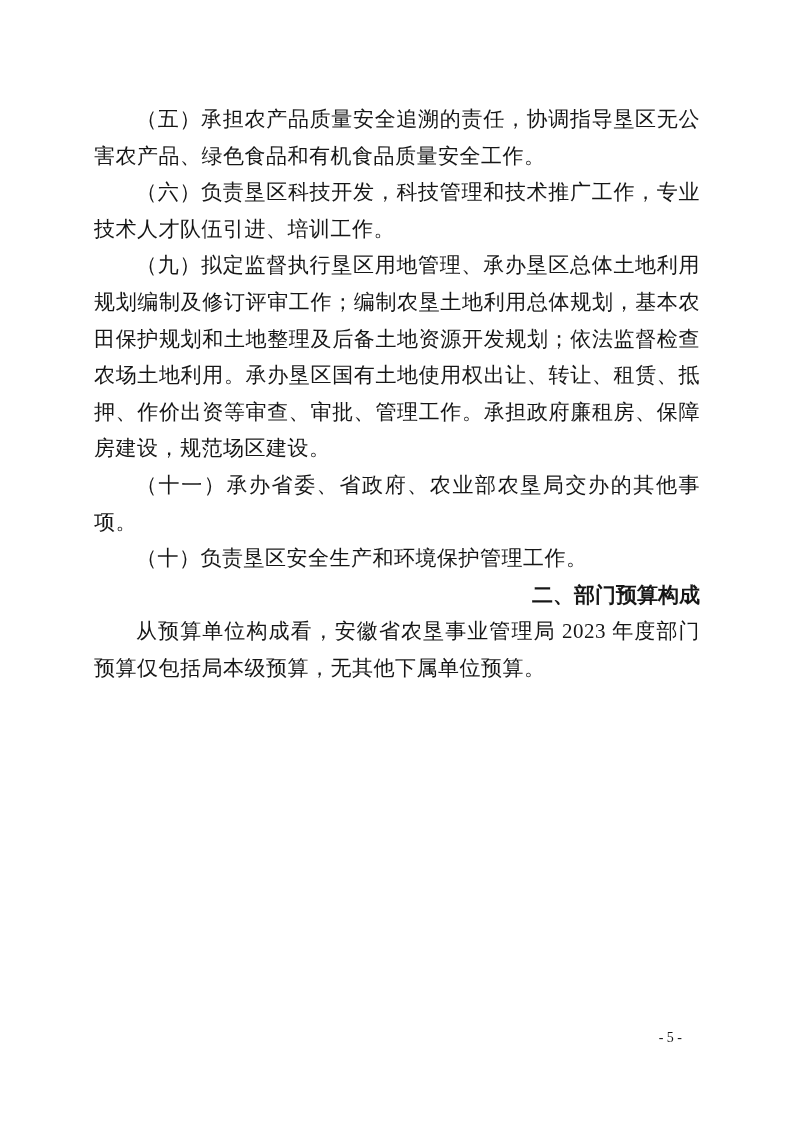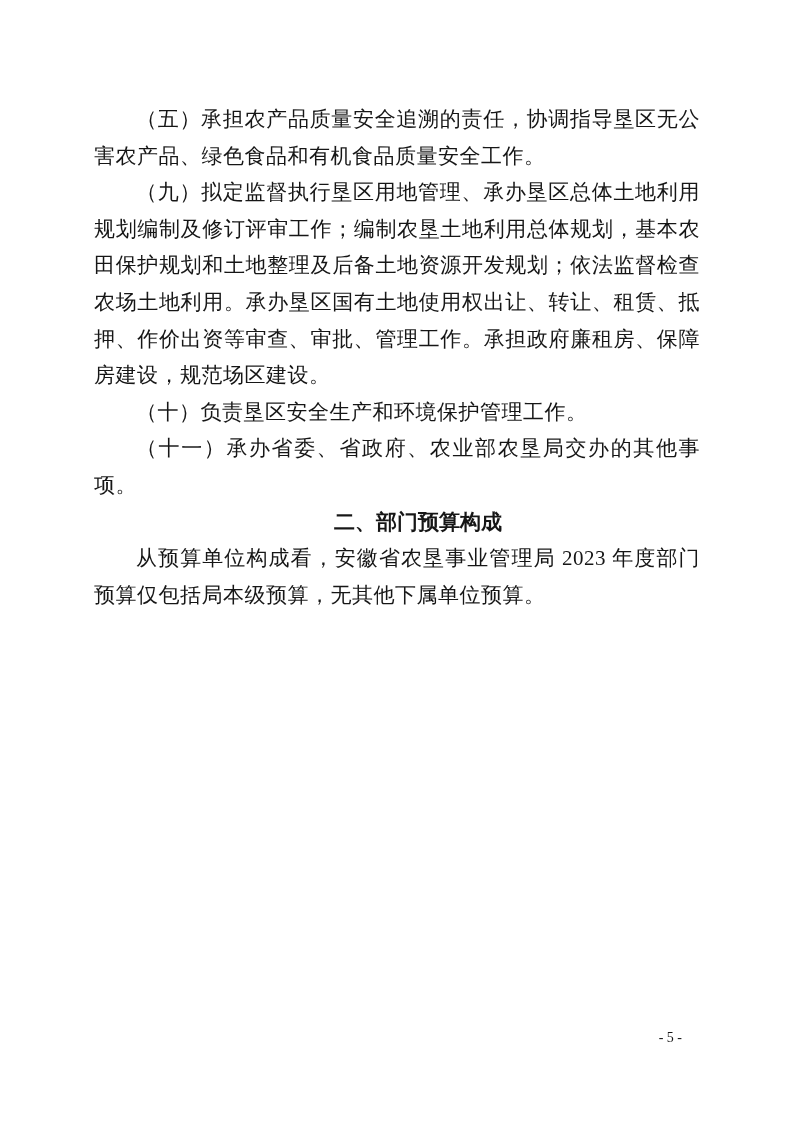--- a/index.html
+++ b/index.html
@@ -32,40 +32,41 @@
     text-align: justify;
     text-justify: inter-ideograph;
     font-weight: normal;
     letter-spacing: 0.5px;
   }
   p.heading-para {
     margin: 0;
     font-size: 21px;
     line-height: 36.6px;
     text-indent: 2em;
-    text-align: center;
+    text-align: right;
     font-weight: bold;
     font-family: "Liberation Sans", "DejaVu Sans", sans-serif;
   }
   .footer {
     position: absolute;
     top: 1028px;
     right: 112px;
     font-size: 14px;
     line-height: 20px;
     color: #161616;
     font-family: "Liberation Serif", "DejaVu Serif", serif;
   }
 </style>
 </head>
 <body>
 
 <div class="page">
   <div class="content">
       <p class="body-para">（五）承担农产品质量安全追溯的责任，协调指导垦区无公害农产品、绿色食品和有机食品质量安全工作。</p>
+      <p class="body-para">（六）负责垦区科技开发，科技管理和技术推广工作，专业技术人才队伍引进、培训工作。</p>
       <p class="body-para">（九）拟定监督执行垦区用地管理、承办垦区总体土地利用规划编制及修订评审工作；编制农垦土地利用总体规划，基本农田保护规划和土地整理及后备土地资源开发规划；依法监督检查农场土地利用。承办垦区国有土地使用权出让、转让、租赁、抵押、作价出资等审查、审批、管理工作。承担政府廉租房、保障房建设，规范场区建设。</p>
+      <p class="body-para">（十一）承办省委、省政府、农业部农垦局交办的其他事项。</p>
       <p class="body-para">（十）负责垦区安全生产和环境保护管理工作。</p>
-      <p class="body-para">（十一）承办省委、省政府、农业部农垦局交办的其他事项。</p>
       <p class="heading-para">二、部门预算构成</p>
       <p class="body-para">从预算单位构成看，安徽省农垦事业管理局 2023 年度部门预算仅包括局本级预算，无其他下属单位预算。</p>
     </div>
   <div class="footer">- 5 -</div>
 </div>
 
 </body></html>

